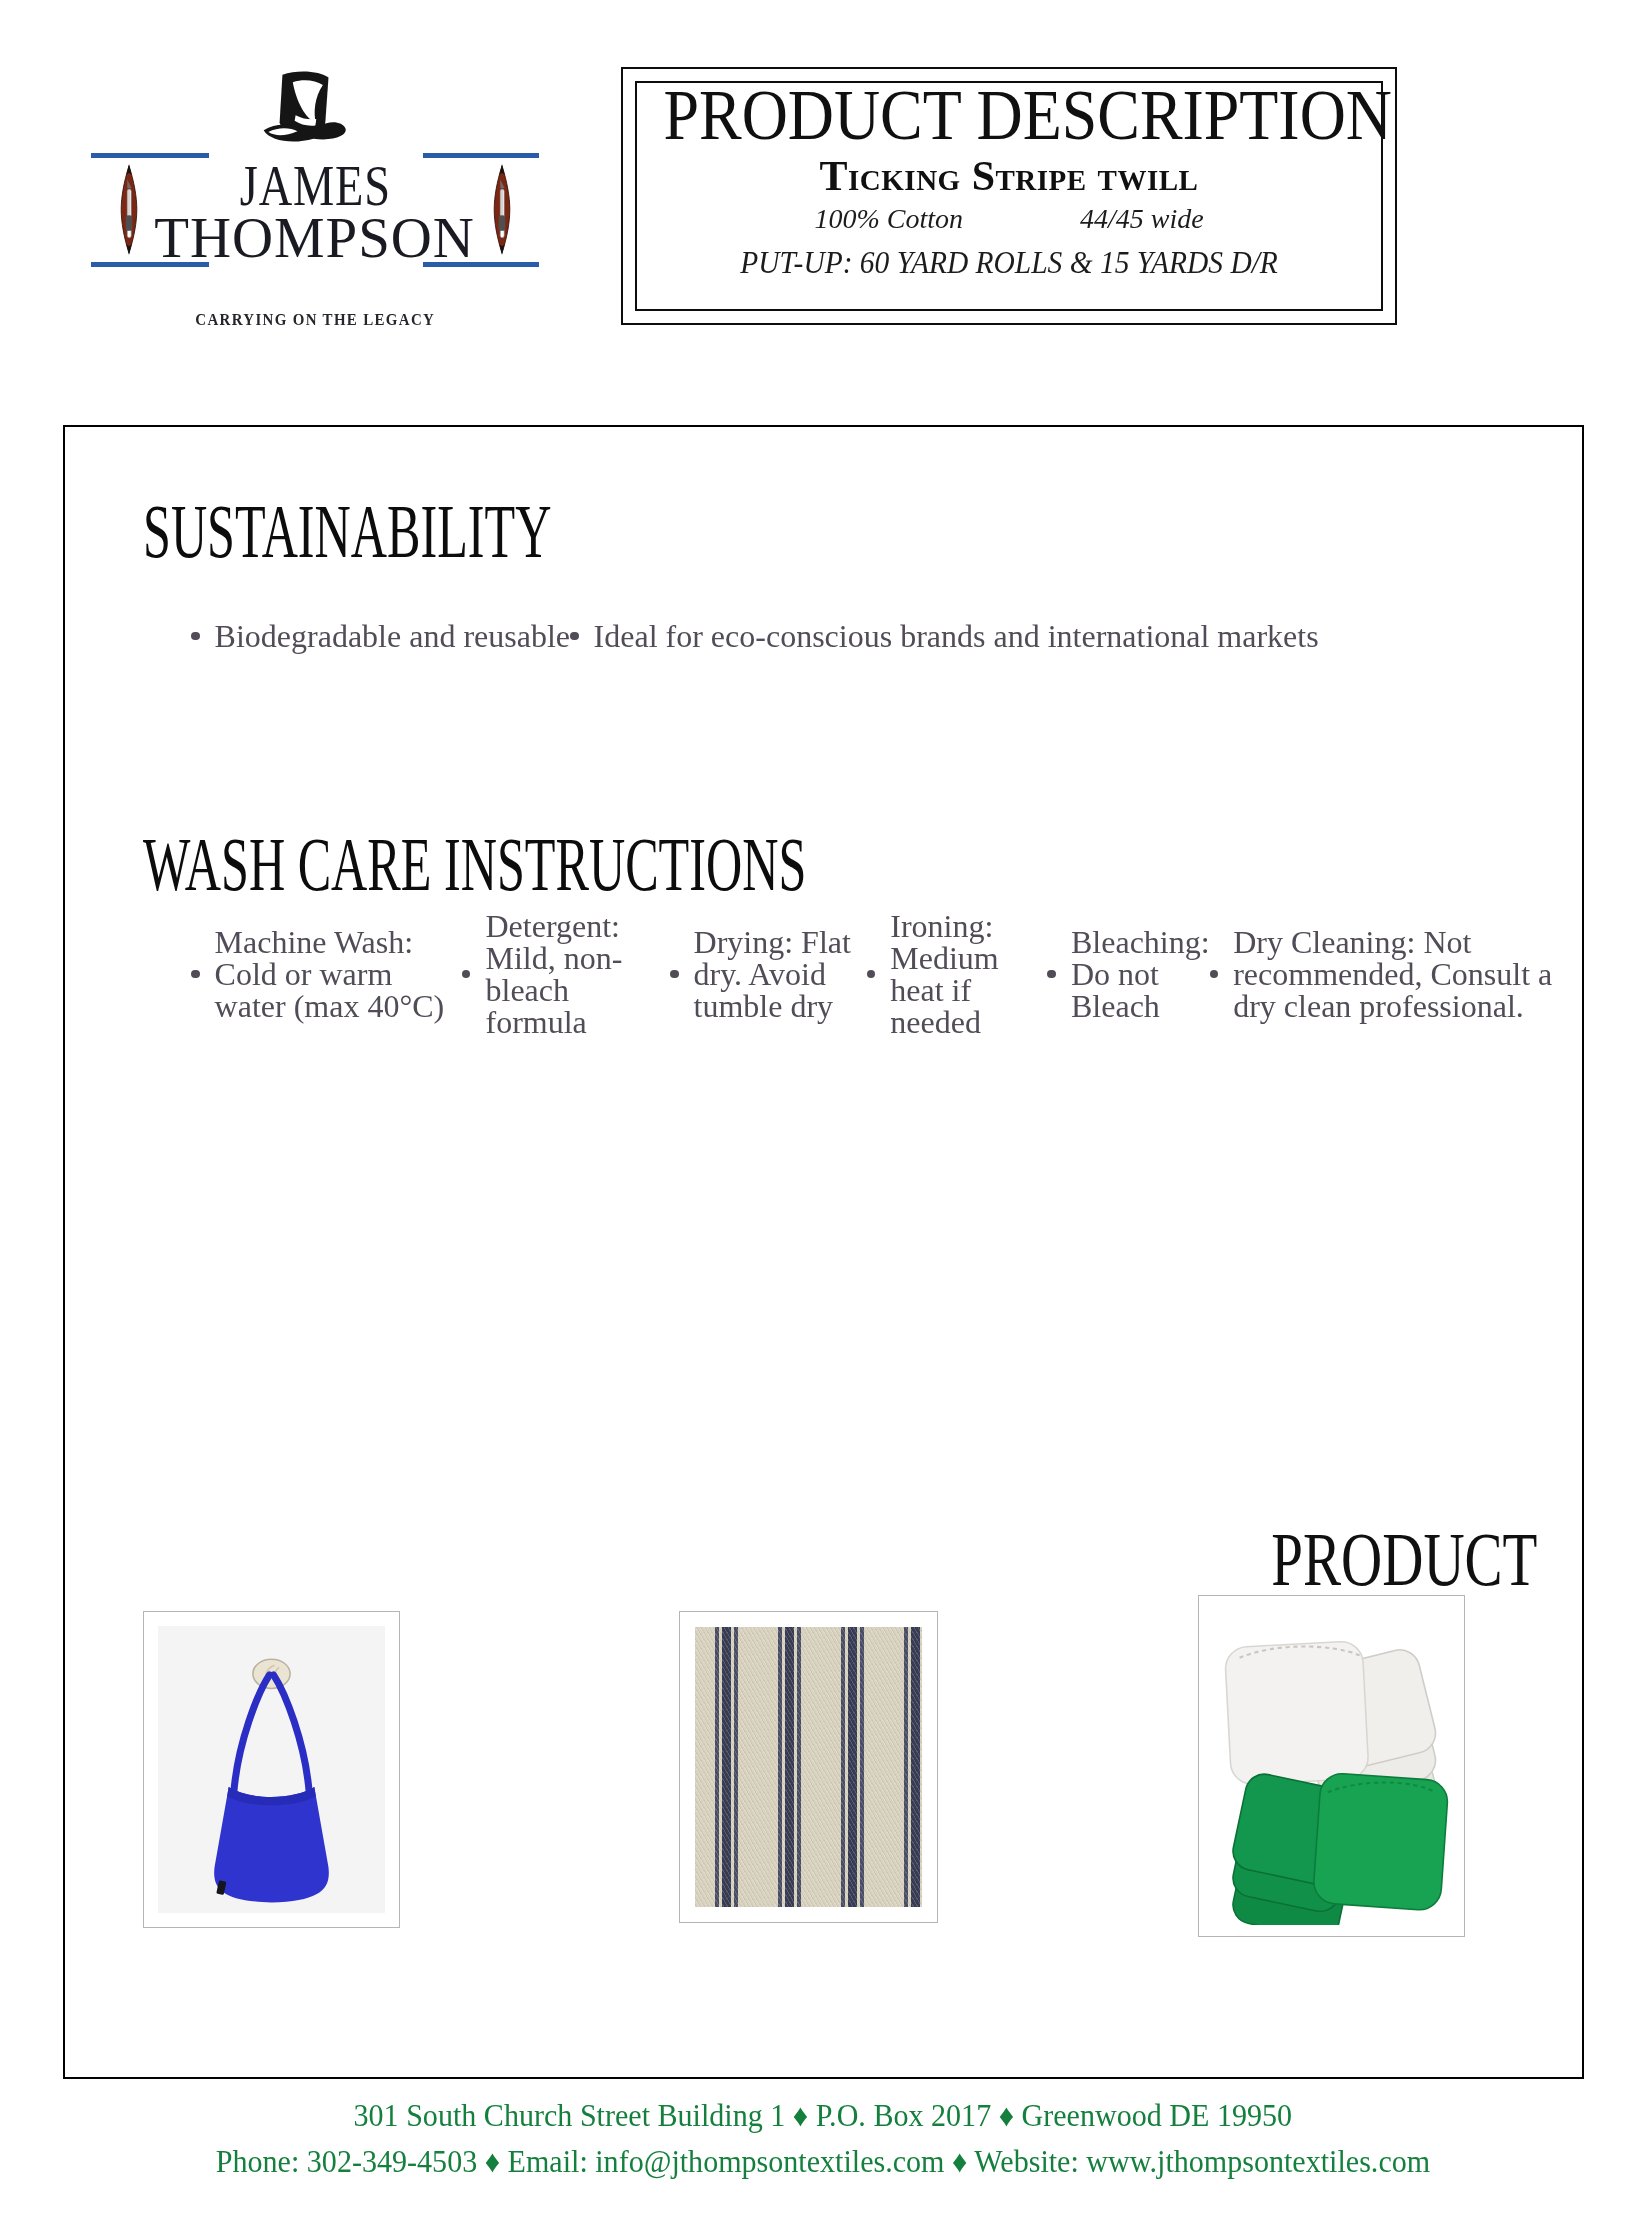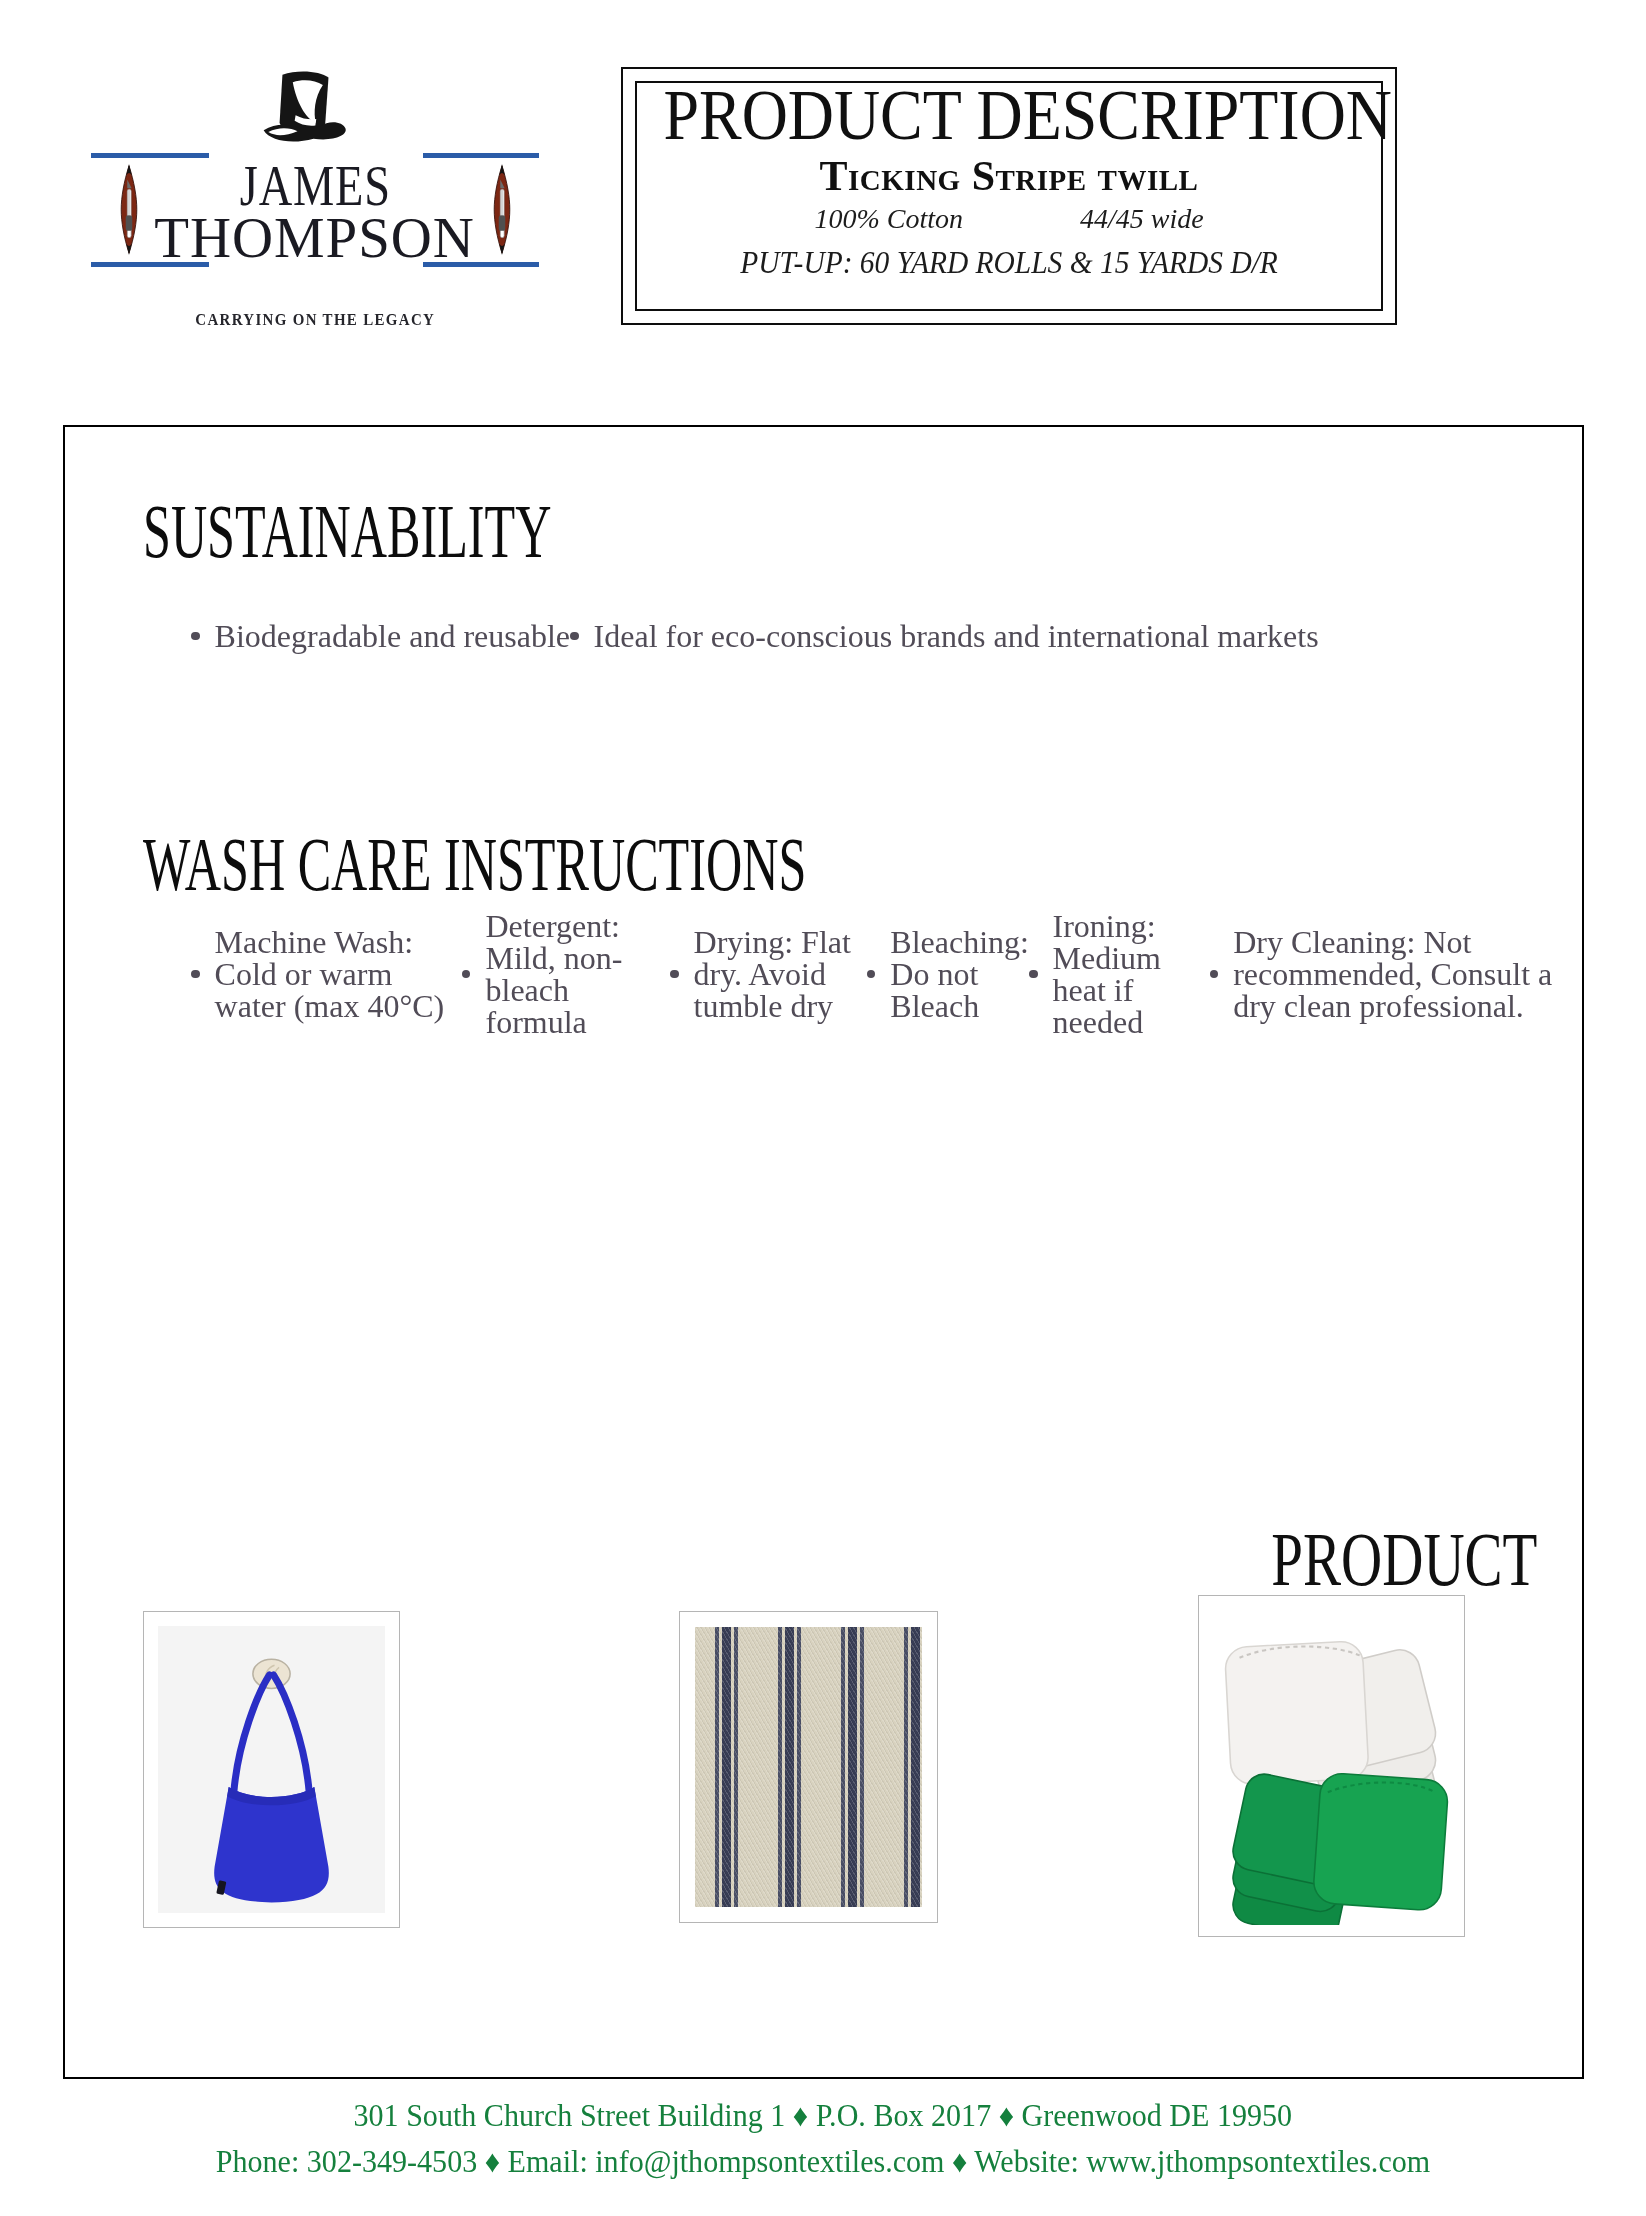--- a/index.html
+++ b/index.html
@@ -156,25 +156,25 @@
       <div class="bullet-row">
         <span class="dot"></span>
         <span class="bullet-text">Detergent: Mild, non-bleach formula</span>
       </div>
       <div class="bullet-row">
         <span class="dot"></span>
         <span class="bullet-text">Drying: Flat dry. Avoid tumble dry</span>
       </div>
       <div class="bullet-row">
         <span class="dot"></span>
+        <span class="bullet-text">Ironing: Medium heat if needed</span>
+      </div>
+      <div class="bullet-row">
+        <span class="dot"></span>
         <span class="bullet-text">Bleaching: Do not Bleach</span>
-      </div>
-      <div class="bullet-row">
-        <span class="dot"></span>
-        <span class="bullet-text">Ironing: Medium heat if needed</span>
       </div>
       <div class="bullet-row">
         <span class="dot"></span>
         <span class="bullet-text">Dry Cleaning: Not recommended, Consult a dry clean professional.</span>
       </div>
     </div>
 
     <div class="product-title">
       <span class="cx nowrap" style="transform:scaleX(0.75);">PRODUCT</span>
     </div>

